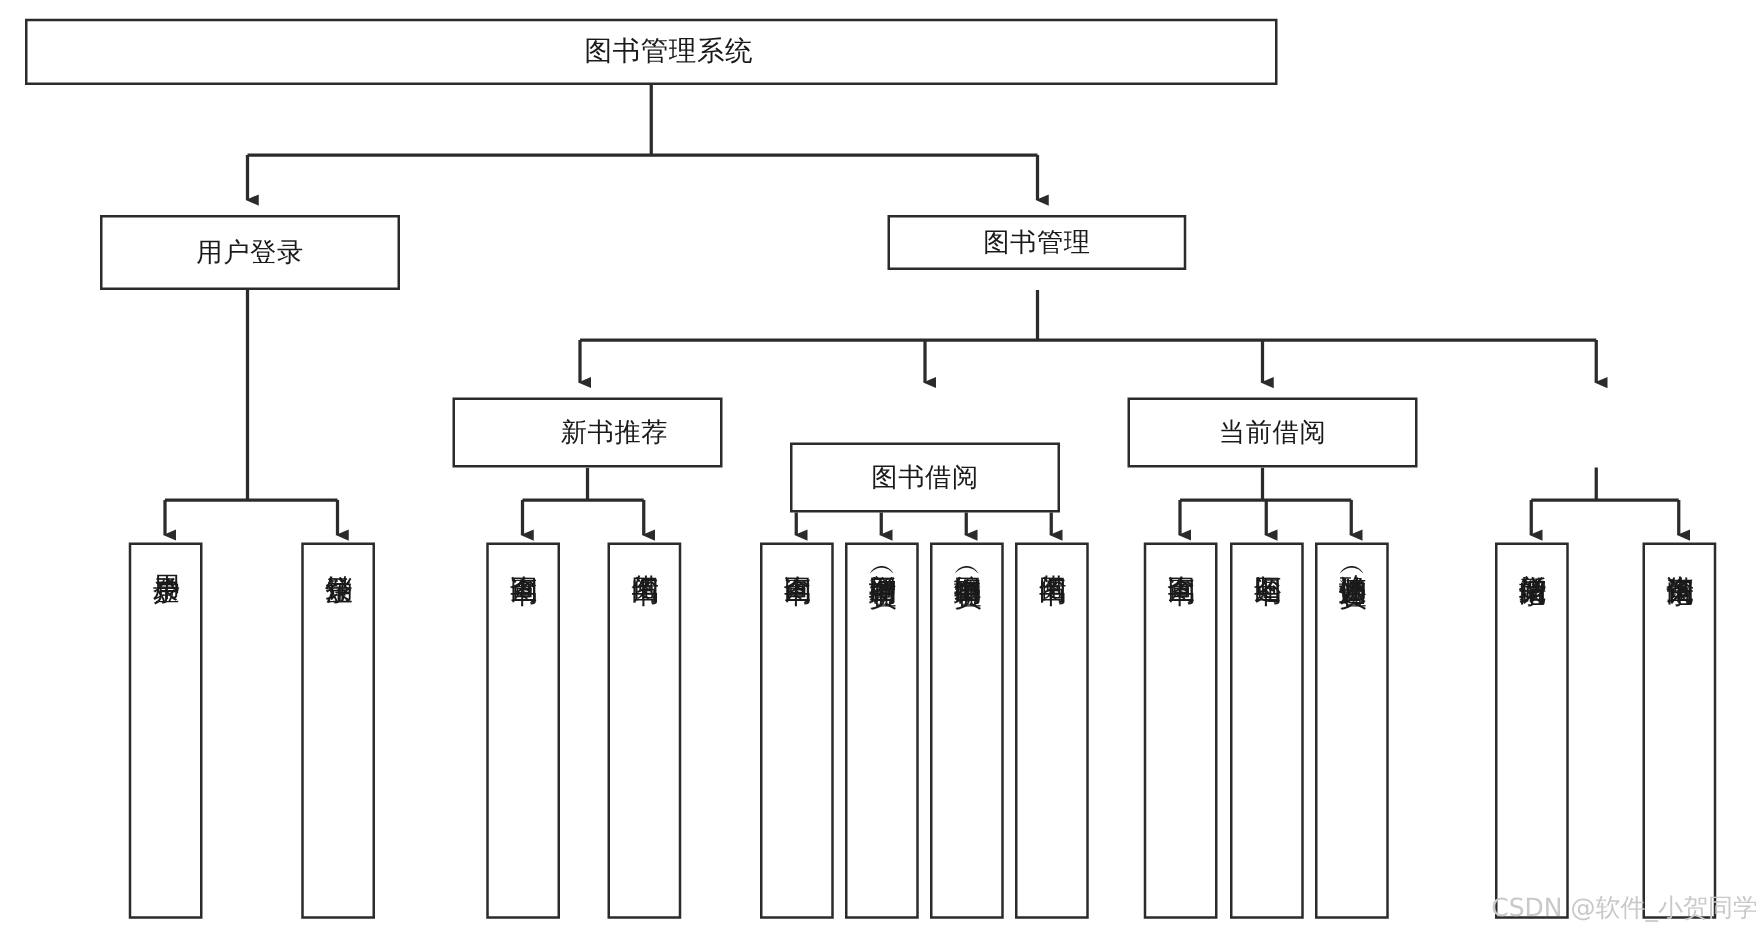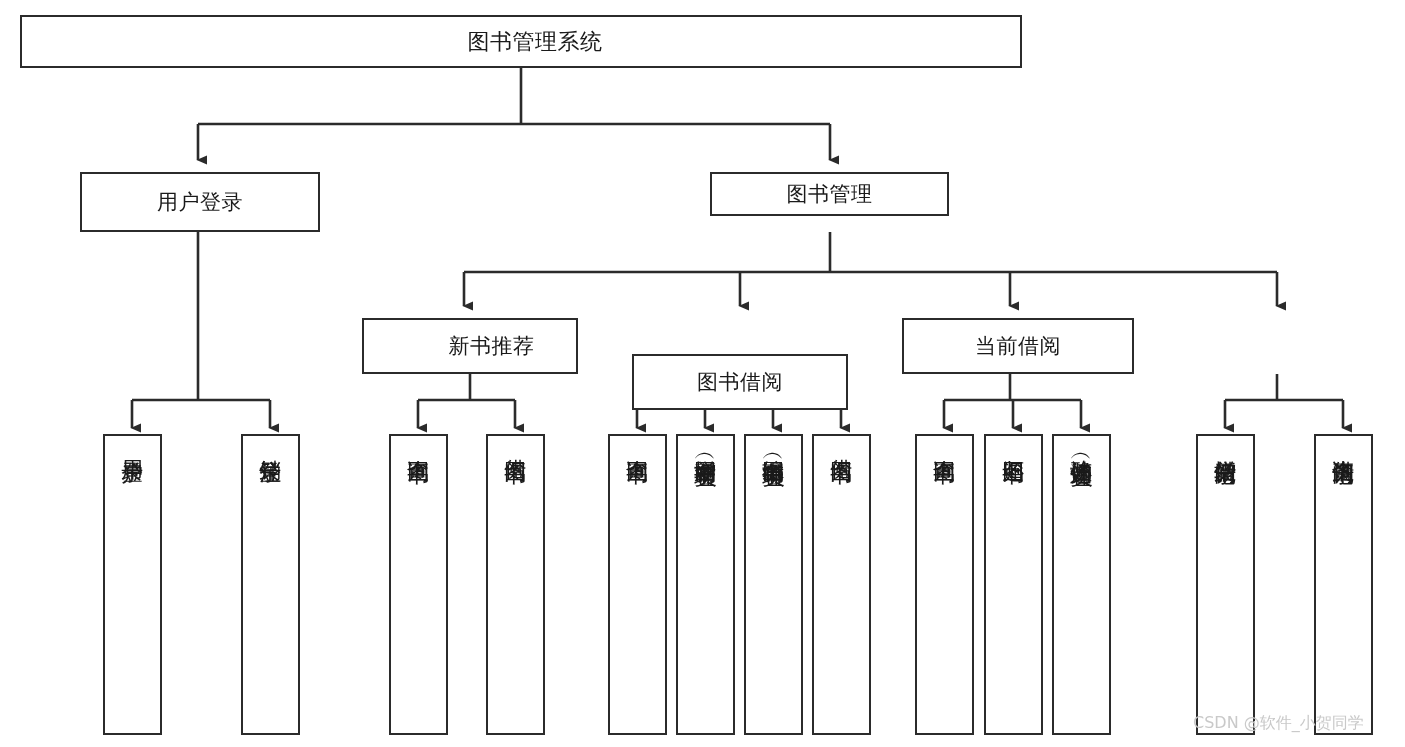--- a/index.html
+++ b/index.html
@@ -59,21 +59,21 @@
     text-orientation: upright;
     font-size: 22px;
     line-height: 1.06;
     letter-spacing: 1px;
     white-space: nowrap;
   }
   .watermark {
     position: absolute;
     left: 1193px;
     top: 713px;
-    font-size: 16px;
+    font-size: 20px;
     color: #c9c9c9;
     white-space: nowrap;
     z-index: 5;
     font-family: "DejaVu Sans", "Liberation Sans", sans-serif;
   }
 </style>
 </head>
 <body>
 
 <div id="canvas">

